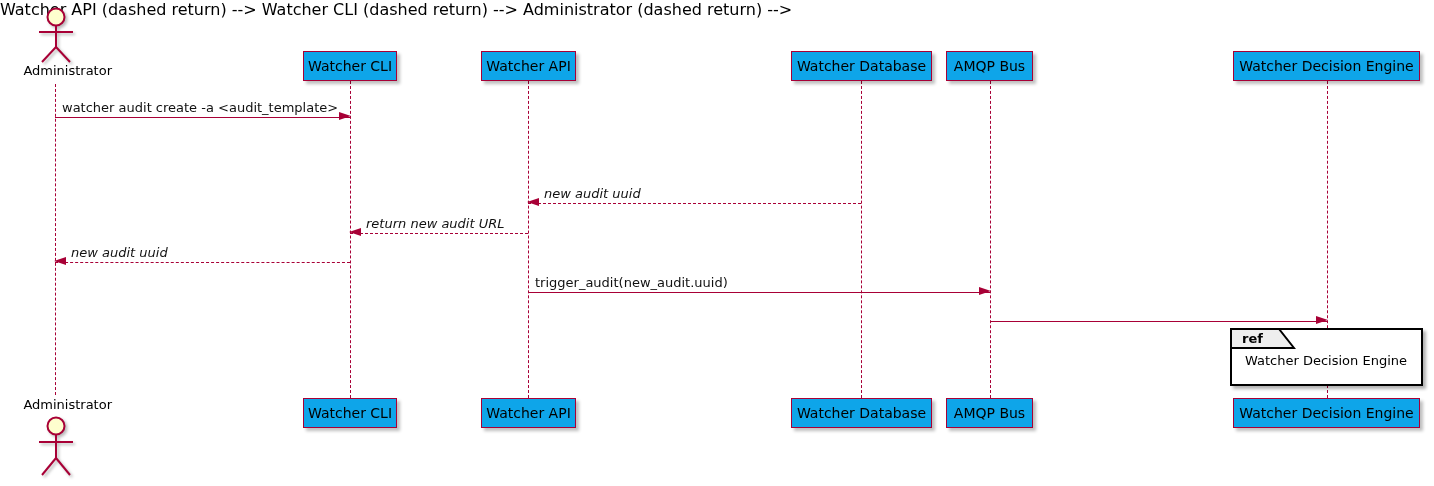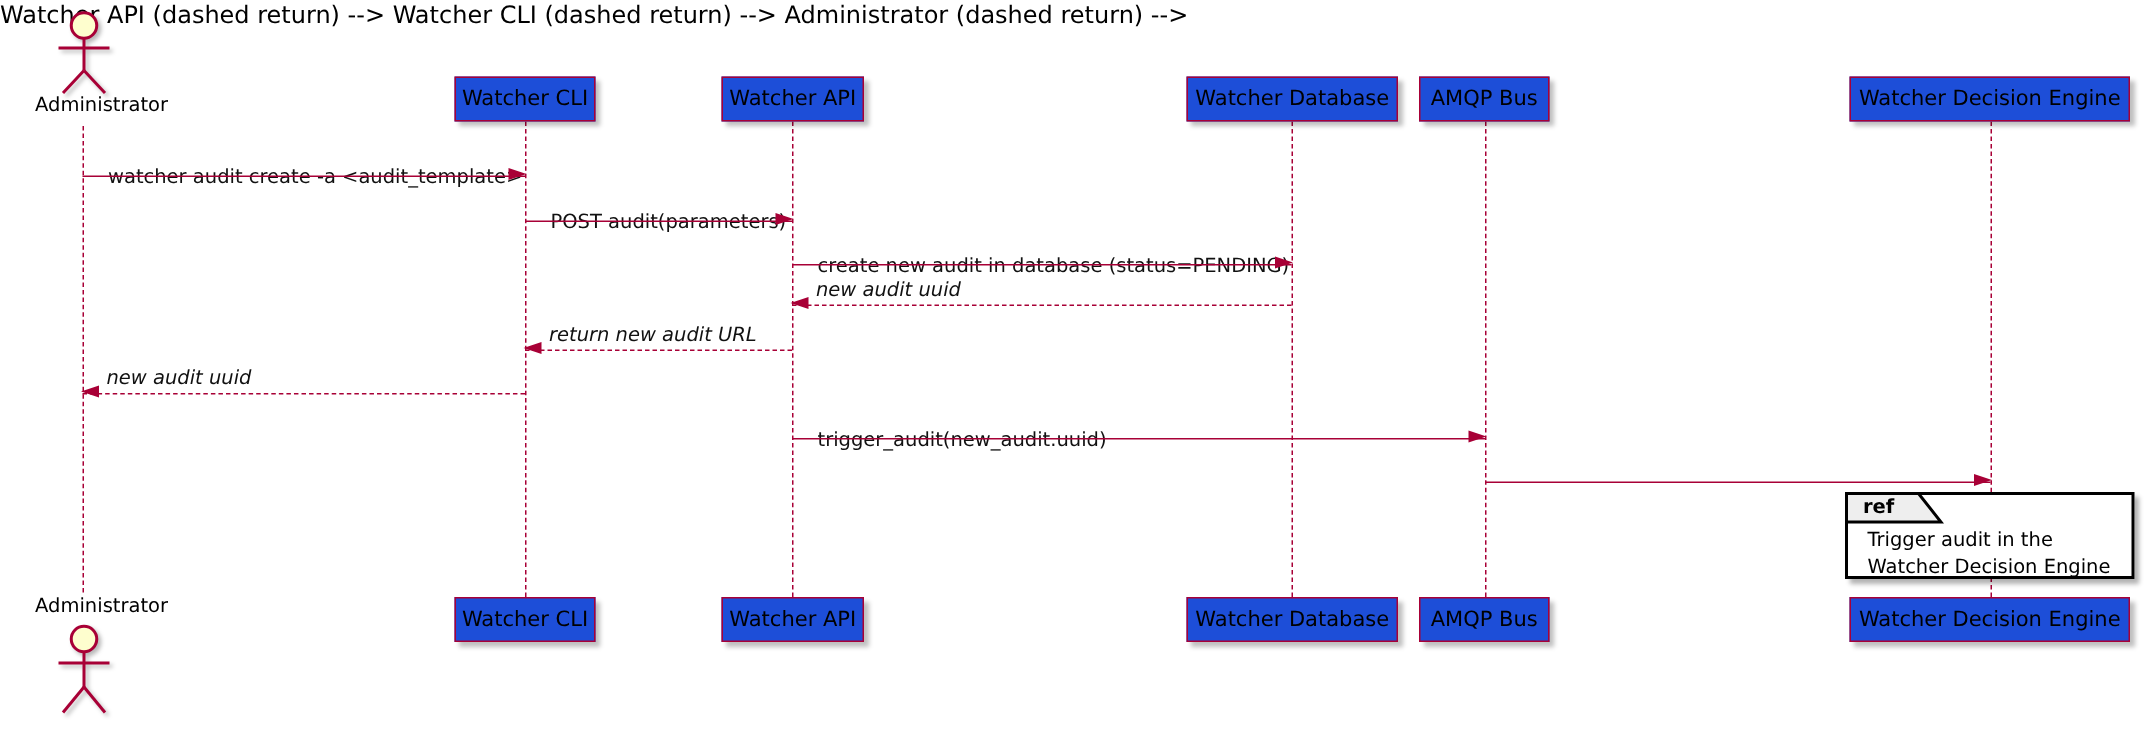--- a/index.html
+++ b/index.html
@@ -2,34 +2,34 @@
 <html><head>
 <meta charset="utf-8">
 <style>
   html,body{margin:0;padding:0;background:#ffffff;}
   #canvas{
     position:relative;width:1434px;height:486px;background:#ffffff;overflow:hidden;
     font-family:"DejaVu Sans","Liberation Sans",sans-serif;color:#000;
   }
   
   .pbox{
-    position:absolute;height:28px;background:#1d4ed8;border:1.8px solid #A80036;
+    position:absolute;height:28px;background:#0ea5e9;border:1.8px solid #A80036;
     display:flex;align-items:center;justify-content:center;
     font-size:14px;color:#000;white-space:nowrap;
     box-shadow:3px 3px 3px rgba(0,0,0,.25);
   }
   
   .lifeline{position:absolute;width:0;border-left:1px dashed #A80036;}
   
   .msg{position:absolute;height:24px;}
   .mlabel{
     position:absolute;top:0;height:18px;line-height:17px;font-size:13px;
     color:#111;white-space:nowrap;
   }
-  .msg.ltr .mlabel{left:17px;margin-top:11px;}
+  .msg.ltr .mlabel{left:7px;}
   .msg.rtl .mlabel{left:16px;font-style:italic;}
   .mline{position:absolute;left:0;right:0;top:18px;height:0;border-top:1.4px solid #A80036;}
   .mline.dashed{border-top:1px dashed #A80036;}
   .arr{position:absolute;width:0;height:0;top:13px;
        border-top:4.5px solid transparent;border-bottom:4.5px solid transparent;}
   .arr.r{right:-1px;border-left:12px solid #A80036;}
   .arr.l{left:-1px;border-right:12px solid #A80036;}
   
   .actor-label{position:absolute;font-size:13px;text-align:right;white-space:nowrap;}
   .actor-svg{position:absolute;filter:drop-shadow(2.5px 2.5px 1.5px rgba(0,0,0,.28));}
@@ -92,31 +92,21 @@
   <div class="pbox" style="left:1233px;top:398px;width:185px;">Watcher Decision Engine</div>
 
   
   
   <div class="msg ltr" style="left:55px;top:99px;width:295px;">
     <div class="mlabel">watcher audit create -a &lt;audit_template&gt;</div>
     <div class="mline"></div>
     <div class="arr r"></div>
   </div>
   
-  <div class="msg ltr" style="left:350px;top:129px;width:178px;">
-    <div class="mlabel">POST audit(parameters)</div>
-    <div class="mline"></div>
-    <div class="arr r"></div>
-  </div>
   
-  <div class="msg ltr" style="left:528px;top:158px;width:333px;">
-    <div class="mlabel">create new audit in database (status=PENDING)</div>
-    <div class="mline"></div>
-    <div class="arr r"></div>
-  </div>
    Watcher API (dashed return) --&gt;
   <div class="msg rtl" style="left:528px;top:185px;width:333px;">
     <div class="mlabel">new audit uuid</div>
     <div class="mline dashed"></div>
     <div class="arr l"></div>
   </div>
    Watcher CLI (dashed return) --&gt;
   <div class="msg rtl" style="left:350px;top:215px;width:178px;text-align:right;">
     <div class="mlabel">return new audit URL</div>
     <div class="mline dashed"></div>
@@ -140,18 +130,17 @@
     <div class="arr r"></div>
   </div>
 
   
   <div class="ref" style="left:1230px;top:328px;width:189px;height:54px;">
     <svg class="ref-tag" width="66" height="22" viewBox="0 0 66 22">
       <path d="M1,1 L49,1 L64,20 L1,20 Z" fill="#EEEEEE" stroke="#000000" stroke-width="2"></path>
     </svg>
     <div class="ref-tag-text">ref</div>
     <div class="ref-body">
-      <div>Trigger audit in the</div>
       <div>Watcher Decision Engine</div>
     </div>
   </div>
 
 </div>
 
 </body></html>

